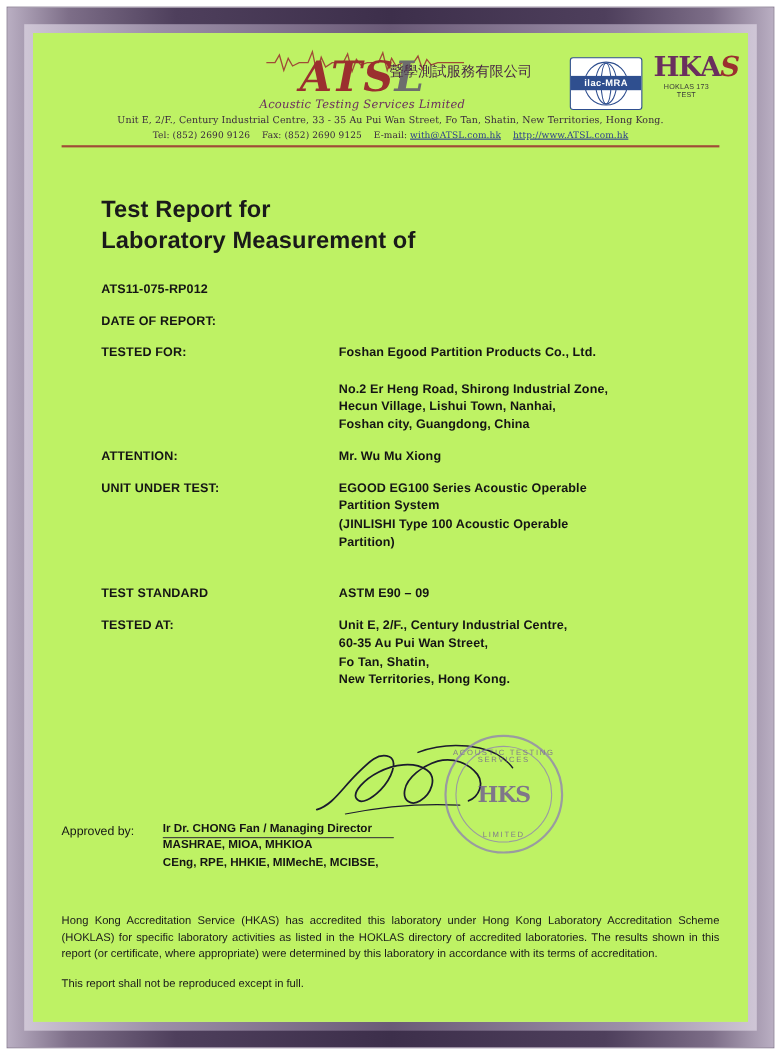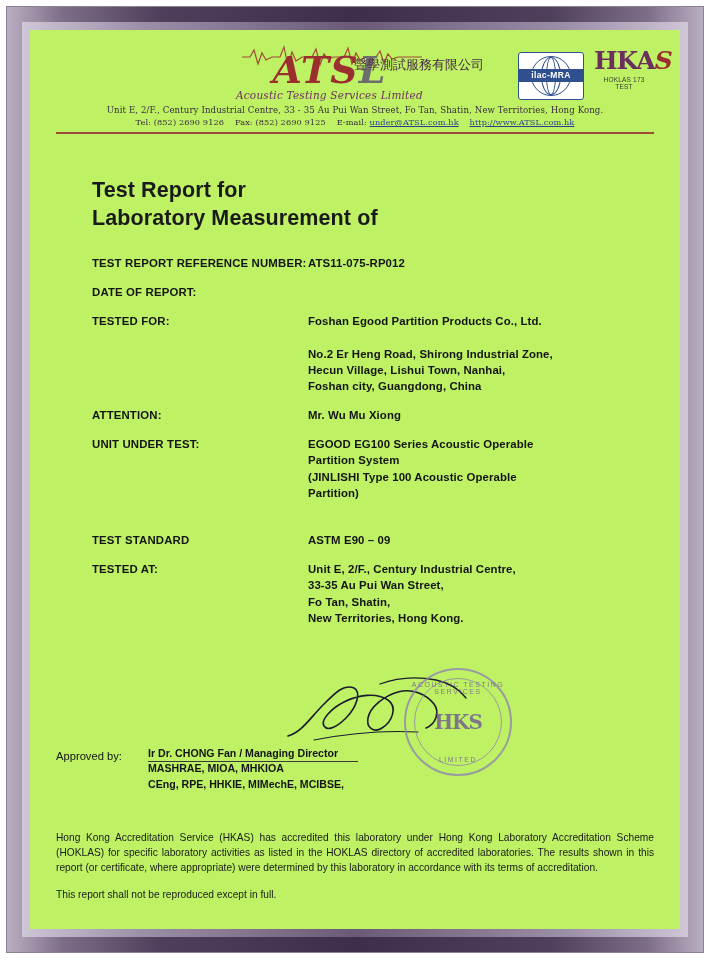--- a/index.html
+++ b/index.html
@@ -400,35 +400,34 @@
           </div>
         </div>
       </div>
 
       <div class="addr-lines">
         <div class="addr-1">Unit E, 2/F., Century Industrial Centre, 33 - 35 Au Pui Wan Street, Fo Tan, Shatin, New Territories, Hong Kong.</div>
         <div class="addr-2">
           <span>Tel: (852) 2690 9126</span>&nbsp;&nbsp;&nbsp;
           <span>Fax: (852) 2690 9125</span>&nbsp;&nbsp;&nbsp;
           <span>E-mail:</span>
-          <span class="mail">under@ATSL.com.hk</span>&nbsp;&nbsp;&nbsp;
+          <span class="mail">with@ATSL.com.hk</span>&nbsp;&nbsp;&nbsp;
           <span class="mail">http://www.ATSL.com.hk</span>
         </div>
       </div>
       <div class="rule-red"></div>
     </div>
 
     <div class="title-block">
       <div class="title-line">Test Report for</div>
       <div class="title-line">Laboratory Measurement of</div>
     </div>
 
     <div class="fields" id="fields-container">
         <div class="frow">
-          <div class="flabel">TEST REPORT REFERENCE NUMBER:</div>
           <div class="fvalue">
             <span class="ln">ATS11-075-RP012</span>
           </div>
         </div>
         <div class="frow">
           <div class="flabel">DATE OF REPORT:</div>
         </div>
         <div class="frow">
           <div class="flabel">TESTED FOR:</div>
           <div class="fvalue">
@@ -458,21 +457,21 @@
         <div class="frow">
           <div class="flabel">TEST STANDARD</div>
           <div class="fvalue">
             <span class="ln">ASTM E90 – 09</span>
           </div>
         </div>
         <div class="frow">
           <div class="flabel">TESTED AT:</div>
           <div class="fvalue">
             <span class="ln">Unit E, 2/F., Century Industrial Centre,</span>
-            <span class="ln">33-35 Au Pui Wan Street,</span>
+            <span class="ln">60-35 Au Pui Wan Street,</span>
             <span class="ln">Fo Tan, Shatin,</span>
             <span class="ln">New Territories, Hong Kong.</span>
           </div>
         </div>
       </div>
 
     <div class="sig-area">
       <svg class="sig-scribble" viewBox="0 0 190 74">
         <path d="M4,62 C18,58 26,44 40,30 C52,18 60,10 70,14 C78,18 72,34 62,44 C54,52 44,58 40,52 C36,46 48,34 60,28 C74,21 92,18 104,26 C114,33 108,48 98,54 C90,59 82,54 84,44 C86,33 100,22 114,18 C128,14 142,20 150,30 C156,38 152,50 142,54" fill="none" stroke="#1b1b2e" stroke-width="1.6" stroke-linecap="round"></path>
         <path d="M96,10 C112,4 132,2 152,6 C166,9 176,16 182,24" fill="none" stroke="#1b1b2e" stroke-width="1.3" stroke-linecap="round"></path>

